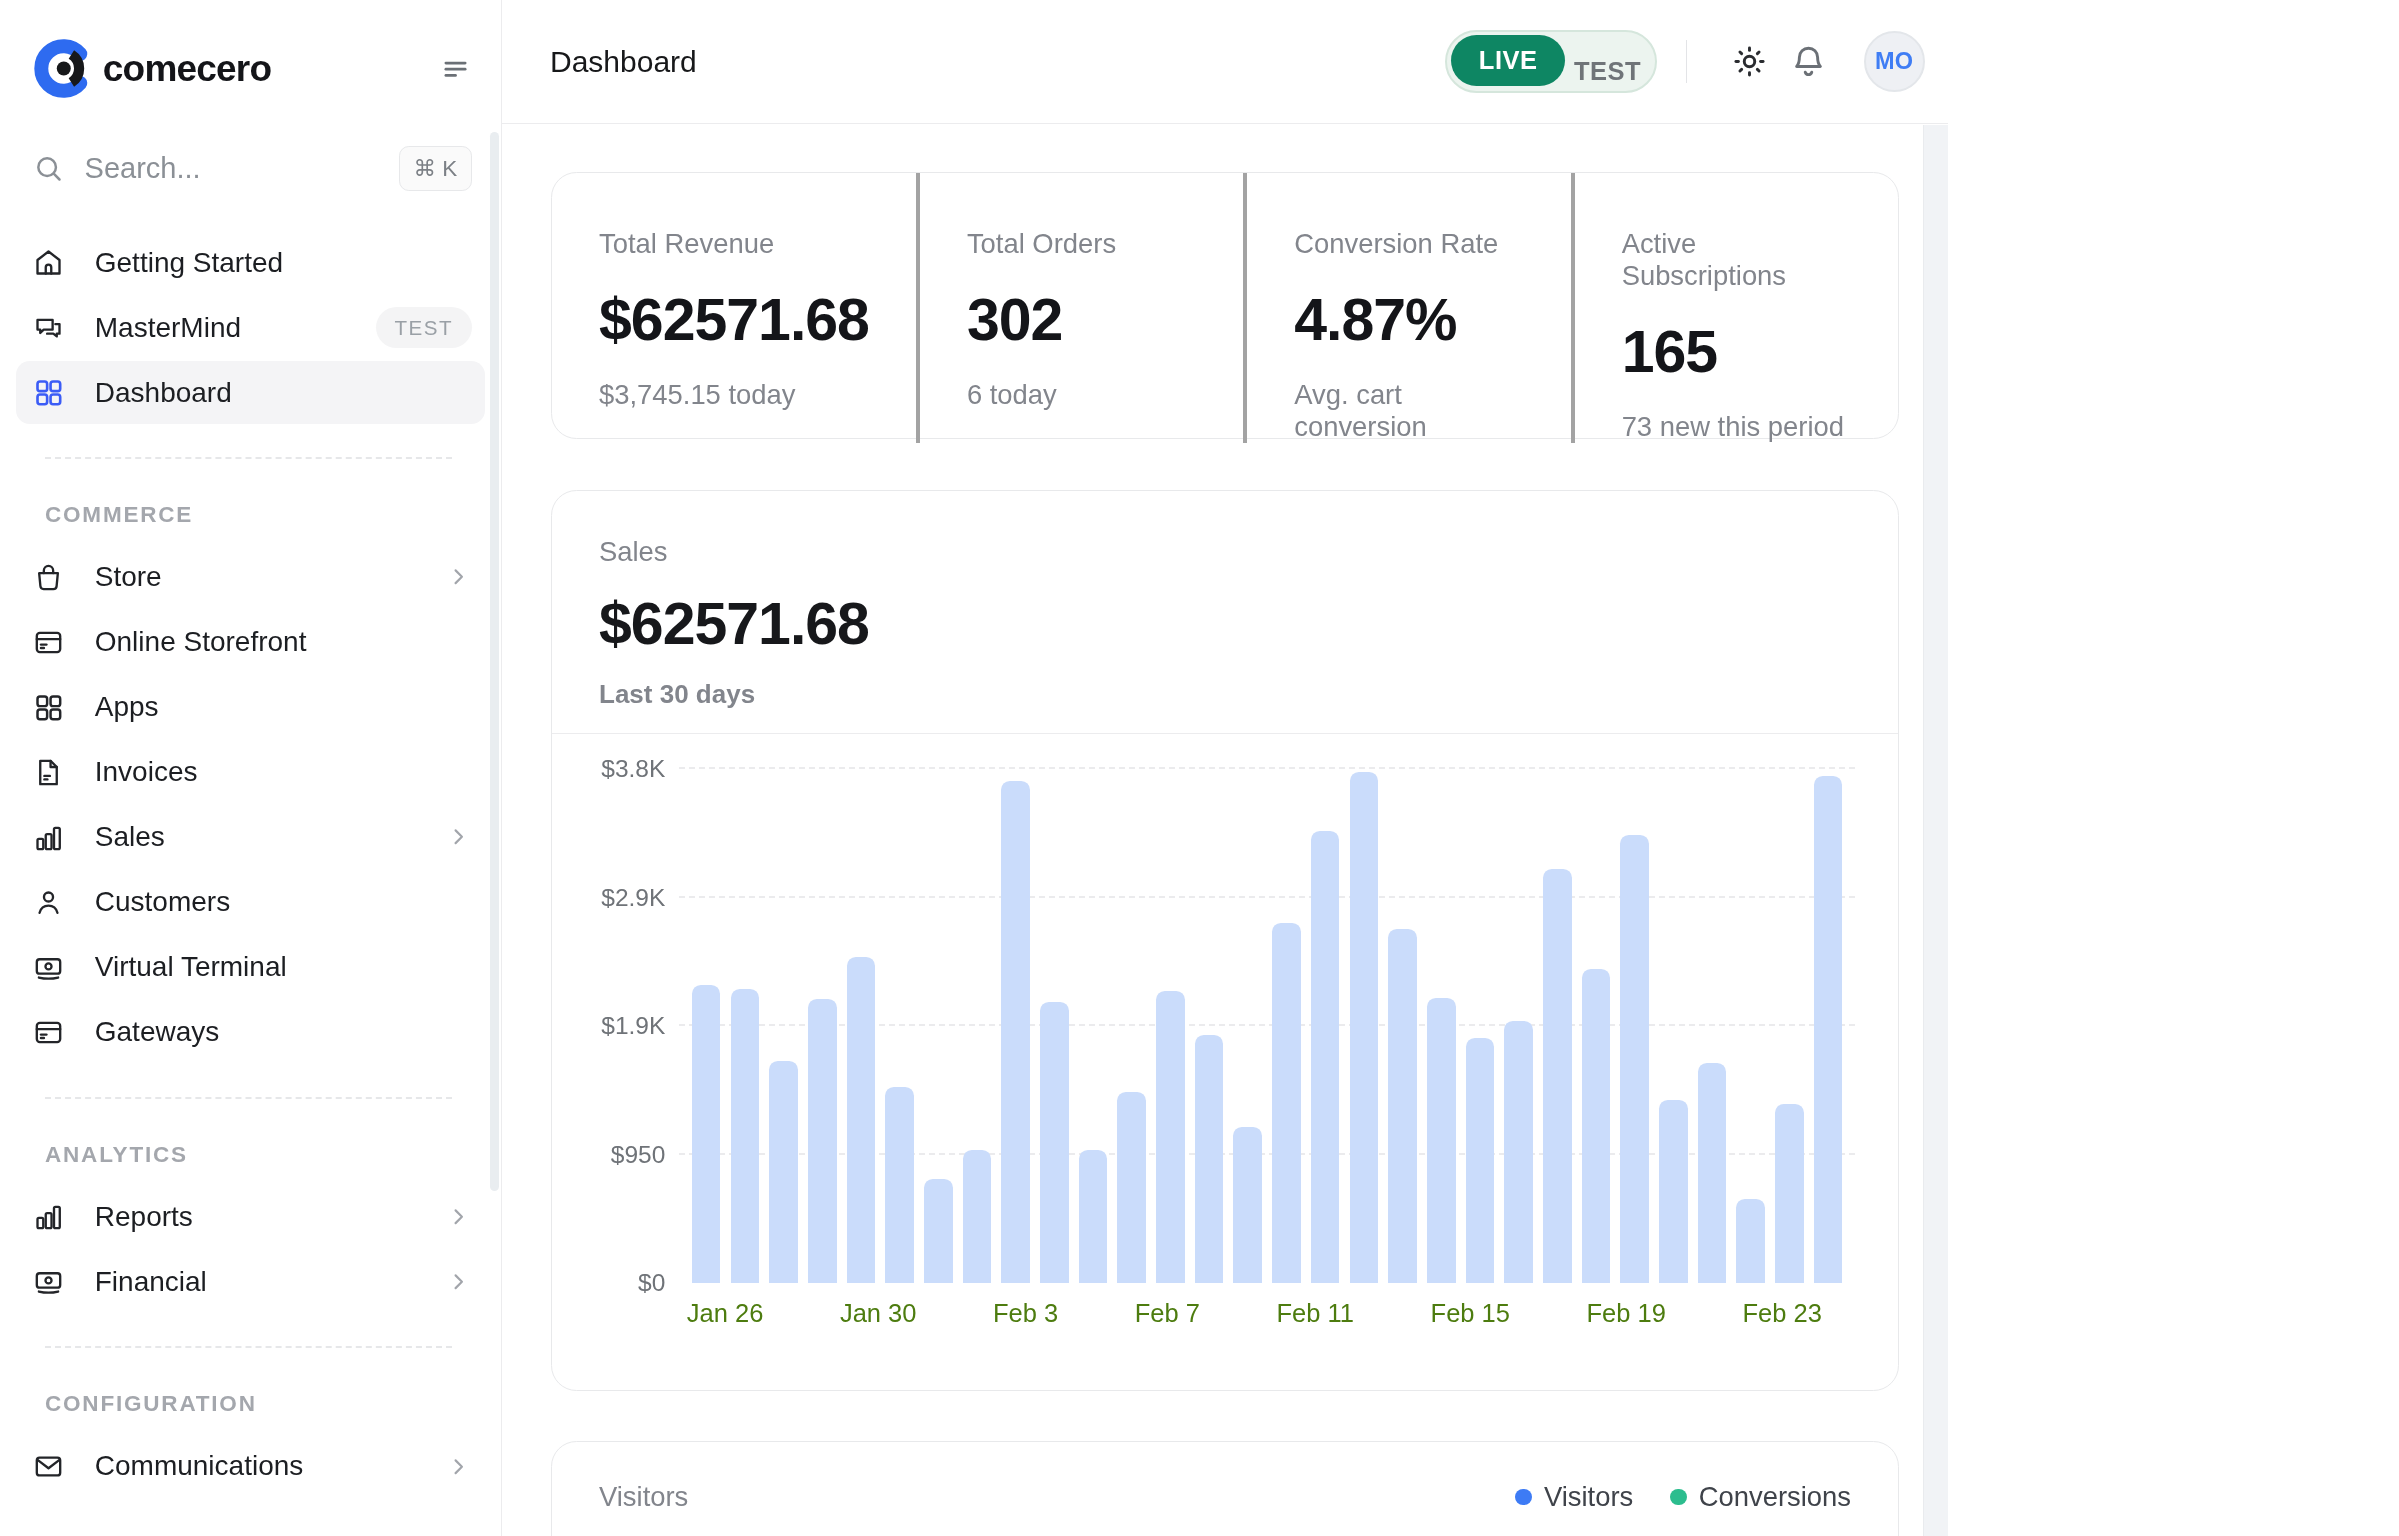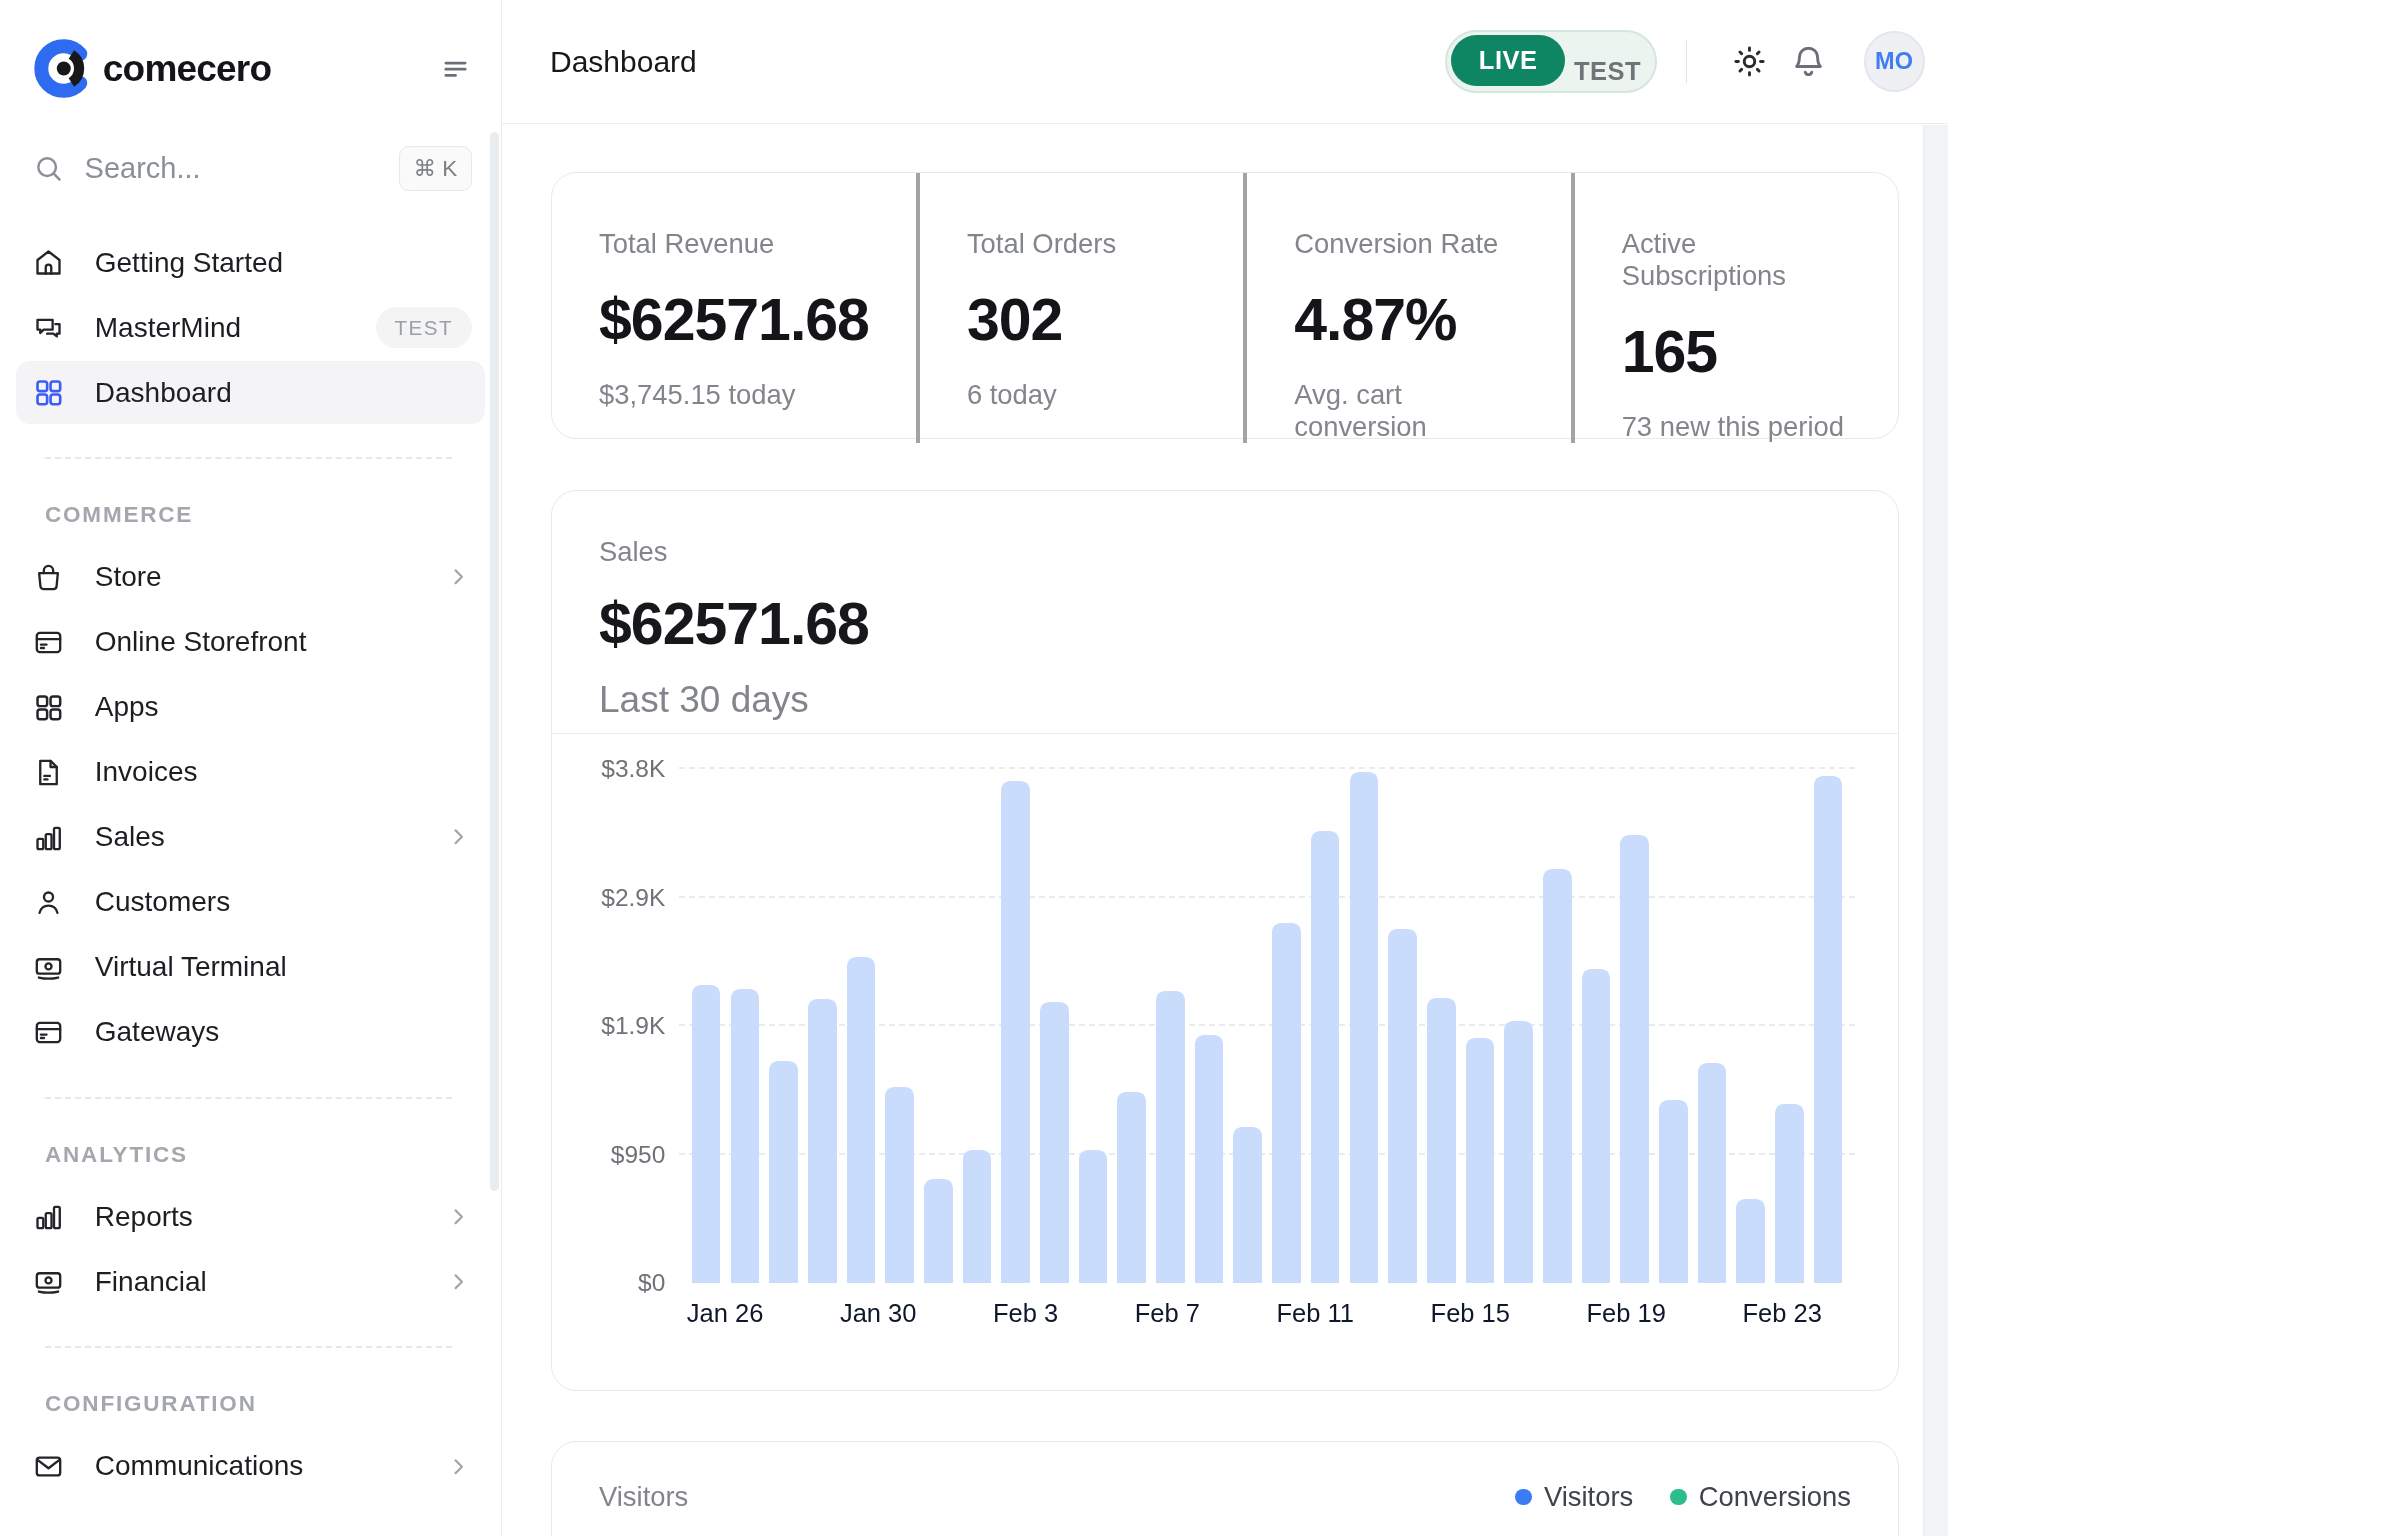--- a/index.html
+++ b/index.html
@@ -61,33 +61,33 @@
   .stat + .stat { border-left:4px solid #a3a3a3; }
   .stat .s-label { font-size:27.4px; color:#82858c; }
   .stat .s-value { font-size:59px; font-weight:700; letter-spacing:-1px; color:#141519; margin-top:25.5px; }
   .stat .s-sub { font-size:27.4px; color:#82858c; margin-top:25.5px; }
 
   .card { border:1px solid #e8e9eb; border-radius:25.5px; background:#fff; }
   .sales-card { margin-top:51px; height:901px; }
   .sales-head { padding:45px 47px 0 47px; height:243px; border-bottom:1px solid #ececee; }
   .sales-head .c-label { font-size:27.4px; color:#82858c; }
   .sales-head .c-value { font-size:59px; font-weight:700; letter-spacing:-1px; margin-top:21.6px; }
-  .sales-head .c-sub { font-size:37px; color:#82858c; margin-top:21.6px; }
+  .sales-head .c-sub { font-size:26px; color:#82858c; margin-top:21.6px;font-weight:bold; }
 
   .chart-zone { display:flex; padding:35px 43px 0 43px; }
   .ylabels { position:relative; width:84px; height:514px; flex:0 0 84px; }
   .ylabels span { position:absolute; right:13.7px; font-size:24.5px; color:#6f7378; line-height:25.5px; }
   .plot-col { flex:1; }
   .plot-wrap { position:relative; height:514px; }
   .gridline { position:absolute; left:0; right:0; border-top:2px dashed #ebebed; }
   .plot { position:absolute; inset:0; display:flex; align-items:flex-end; padding:0 7.8px; }
   .bar-cell { flex:1; display:flex; justify-content:center; align-items:flex-end; height:100%; }
   .bar { width:74%; border-radius:8.8px 8.8px 0 0; }
   .xlabels { display:flex; margin-top:15.7px; padding:0 7.8px; }
-  .xlabels div { flex:1; text-align:center; font-size:25.5px; color:#0f172a; white-space:nowrap; }
+  .xlabels div { flex:1; text-align:center; font-size:25.5px; color:#4d7c0f; white-space:nowrap; }
 
   .visitors-card { margin-top:50px; height:392px; padding:39px 47px 0 47px; }
   .vis-head { display:flex; align-items:center; }
   .vis-title { font-size:27.4px; color:#82858c; }
   .legend { margin-left:auto; display:flex; align-items:center; gap:37px; }
   .legend-item { display:flex; align-items:center; gap:11.8px; font-size:27.4px; color:#3f434a; }
   .dot { width:16.7px; height:16.7px; border-radius:50%; }
   .vis-value { font-size:59px; font-weight:700; letter-spacing:-1px; margin-top:11.8px; }
 
   .page-scroll { position:absolute; right:0; top:125px; bottom:0; width:25.5px; background:#f1f3f6;

